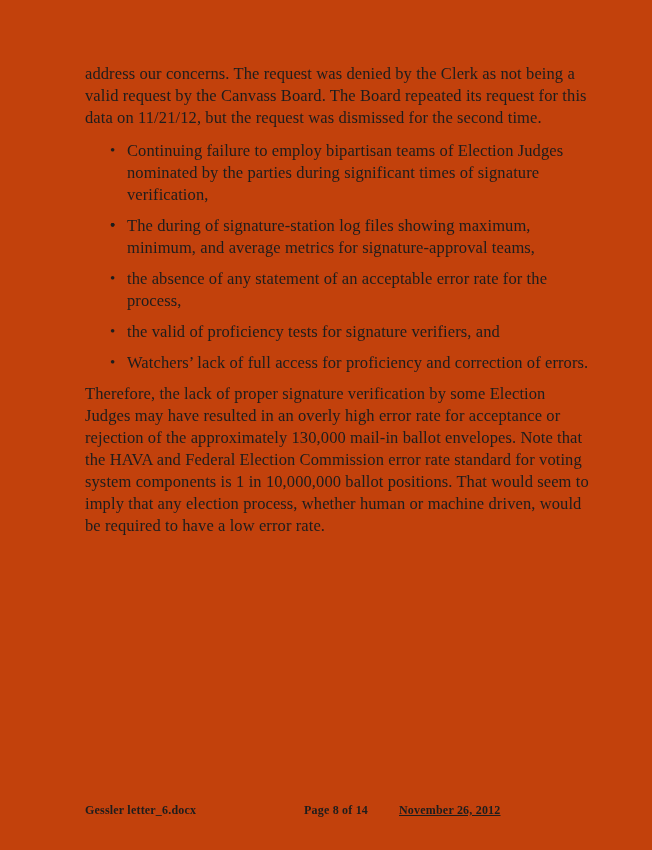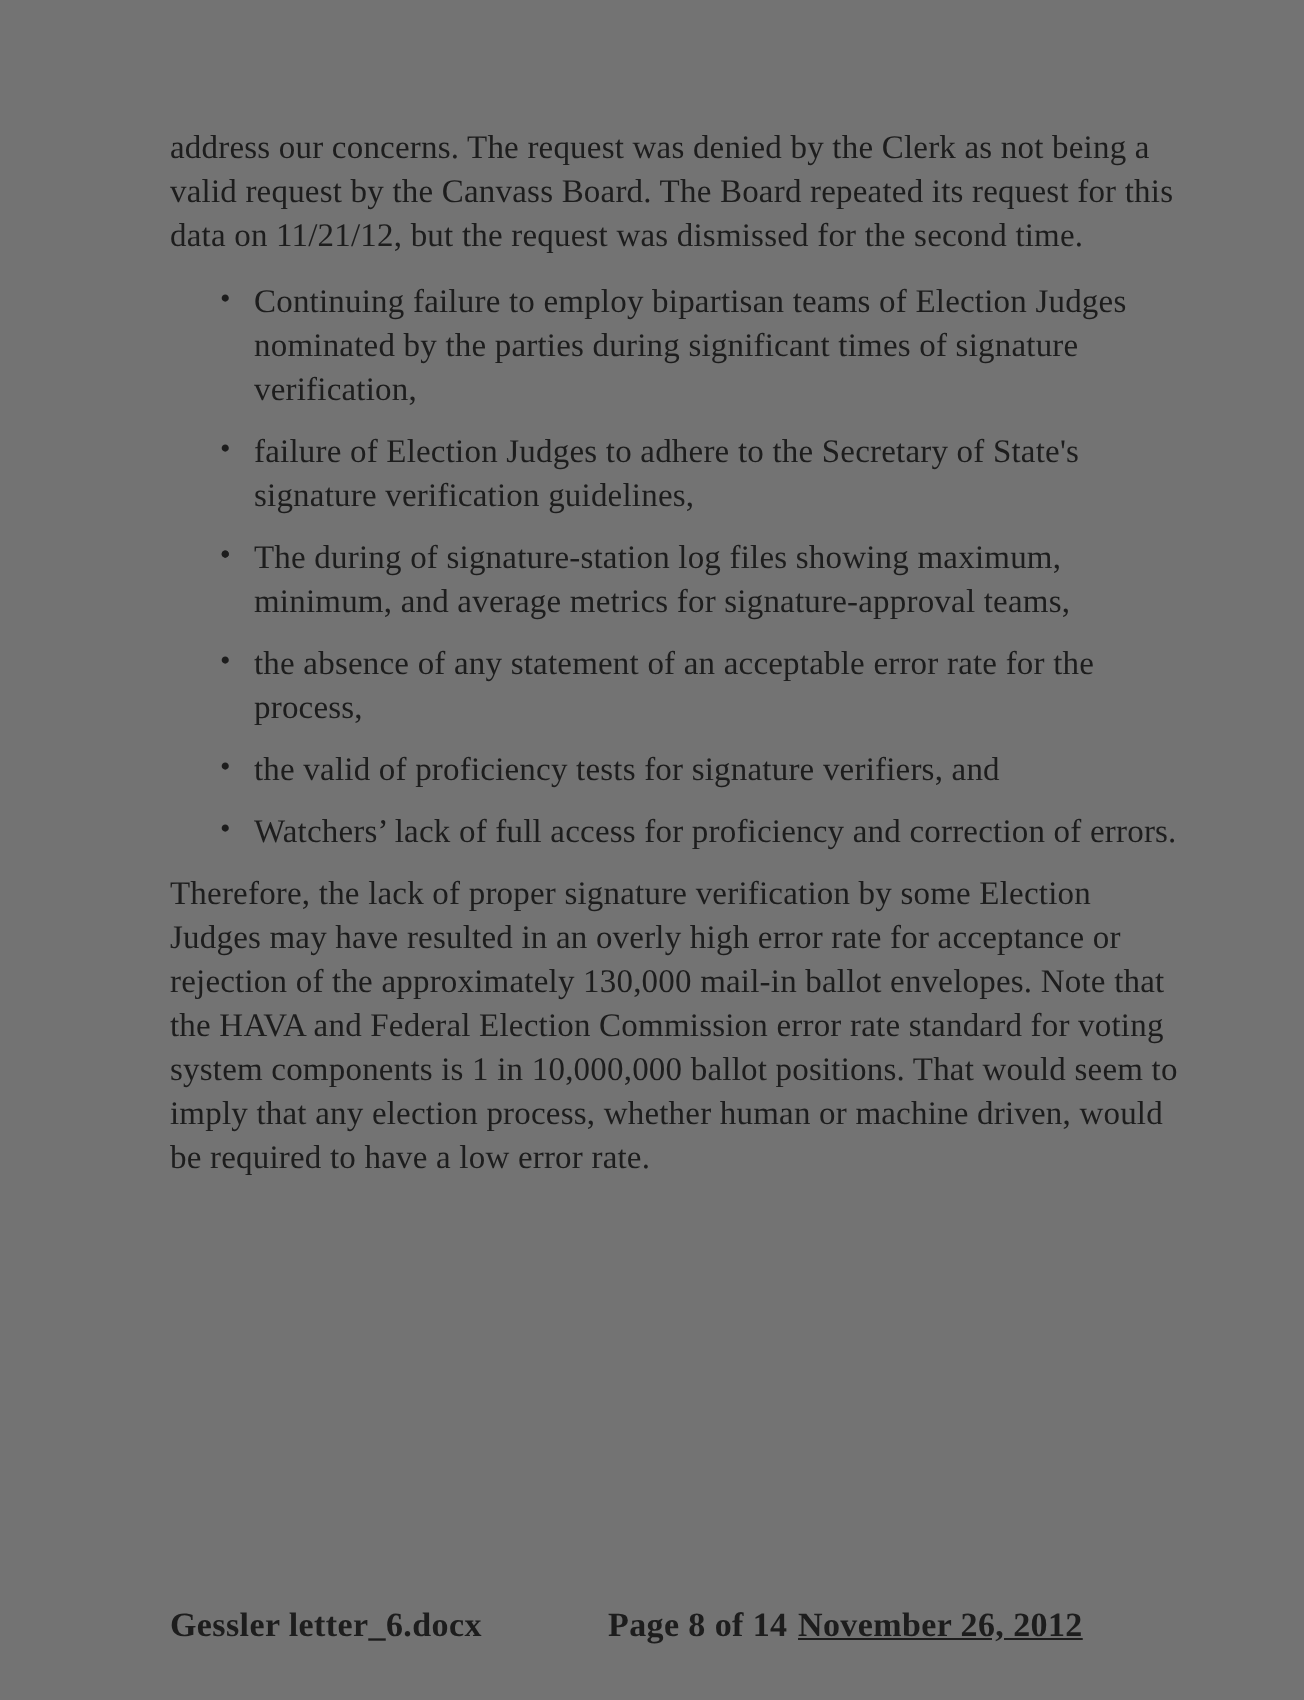--- a/index.html
+++ b/index.html
@@ -4,21 +4,21 @@
 <style>
   html, body {
     margin: 0;
     padding: 0;
     background: #ffffff;
   }
   .page {
     position: relative;
     width: 652px;
     height: 850px;
-    background: #737373;
+    background: #c2410c;
     overflow: hidden;
     font-family: "Liberation Serif", "DejaVu Serif", serif;
     color: #1d1d1d;
   }
   .content {
     position: absolute;
     top: 63px;
     left: 85px;
     width: 506px;
     font-size: 16.5px;
@@ -47,21 +47,21 @@
     left: 25px;
     top: -1px;
     font-size: 15px;
   }
   .footer {
     position: absolute;
     top: 803px;
     left: 0;
     width: 584px;
     height: 20px;
-    font-size: 17px;
+    font-size: 12px;
     font-weight: bold;
     letter-spacing: 0.2px;
     color: #1d1d1d;
   }
   .footer .f-left   { position: absolute; left: 85px;  top: 0; }
   .footer .f-center { position: absolute; left: 304px; top: 0; }
   .footer .f-right  { position: absolute; left: 399px; top: 0; text-decoration: underline; }
 </style>
 </head>
 <body>
@@ -72,21 +72,20 @@
     <p class="para">address our concerns. The request was denied by the Clerk as not being a valid request by the Canvass Board. The Board repeated its request for this data on 11/21/12, but the request was dismissed for the second time.</p>
 
 
     <ul class="bullet-list">
       <li>
         <span class="marker">•</span>
         <span>Continuing failure to employ bipartisan teams of Election Judges nominated by the parties during significant times of signature verification,</span>
       </li>
       <li>
         <span class="marker">•</span>
-        <span>failure of Election Judges to adhere to the Secretary of State's signature verification guidelines,</span>
       </li>
       <li>
         <span class="marker">•</span>
       </li>
       <li>
         <span class="marker">•</span>
         <span>The during of signature-station log files showing maximum, minimum, and average metrics for signature-approval teams,</span>
       </li>
       <li>
         <span class="marker">•</span>

